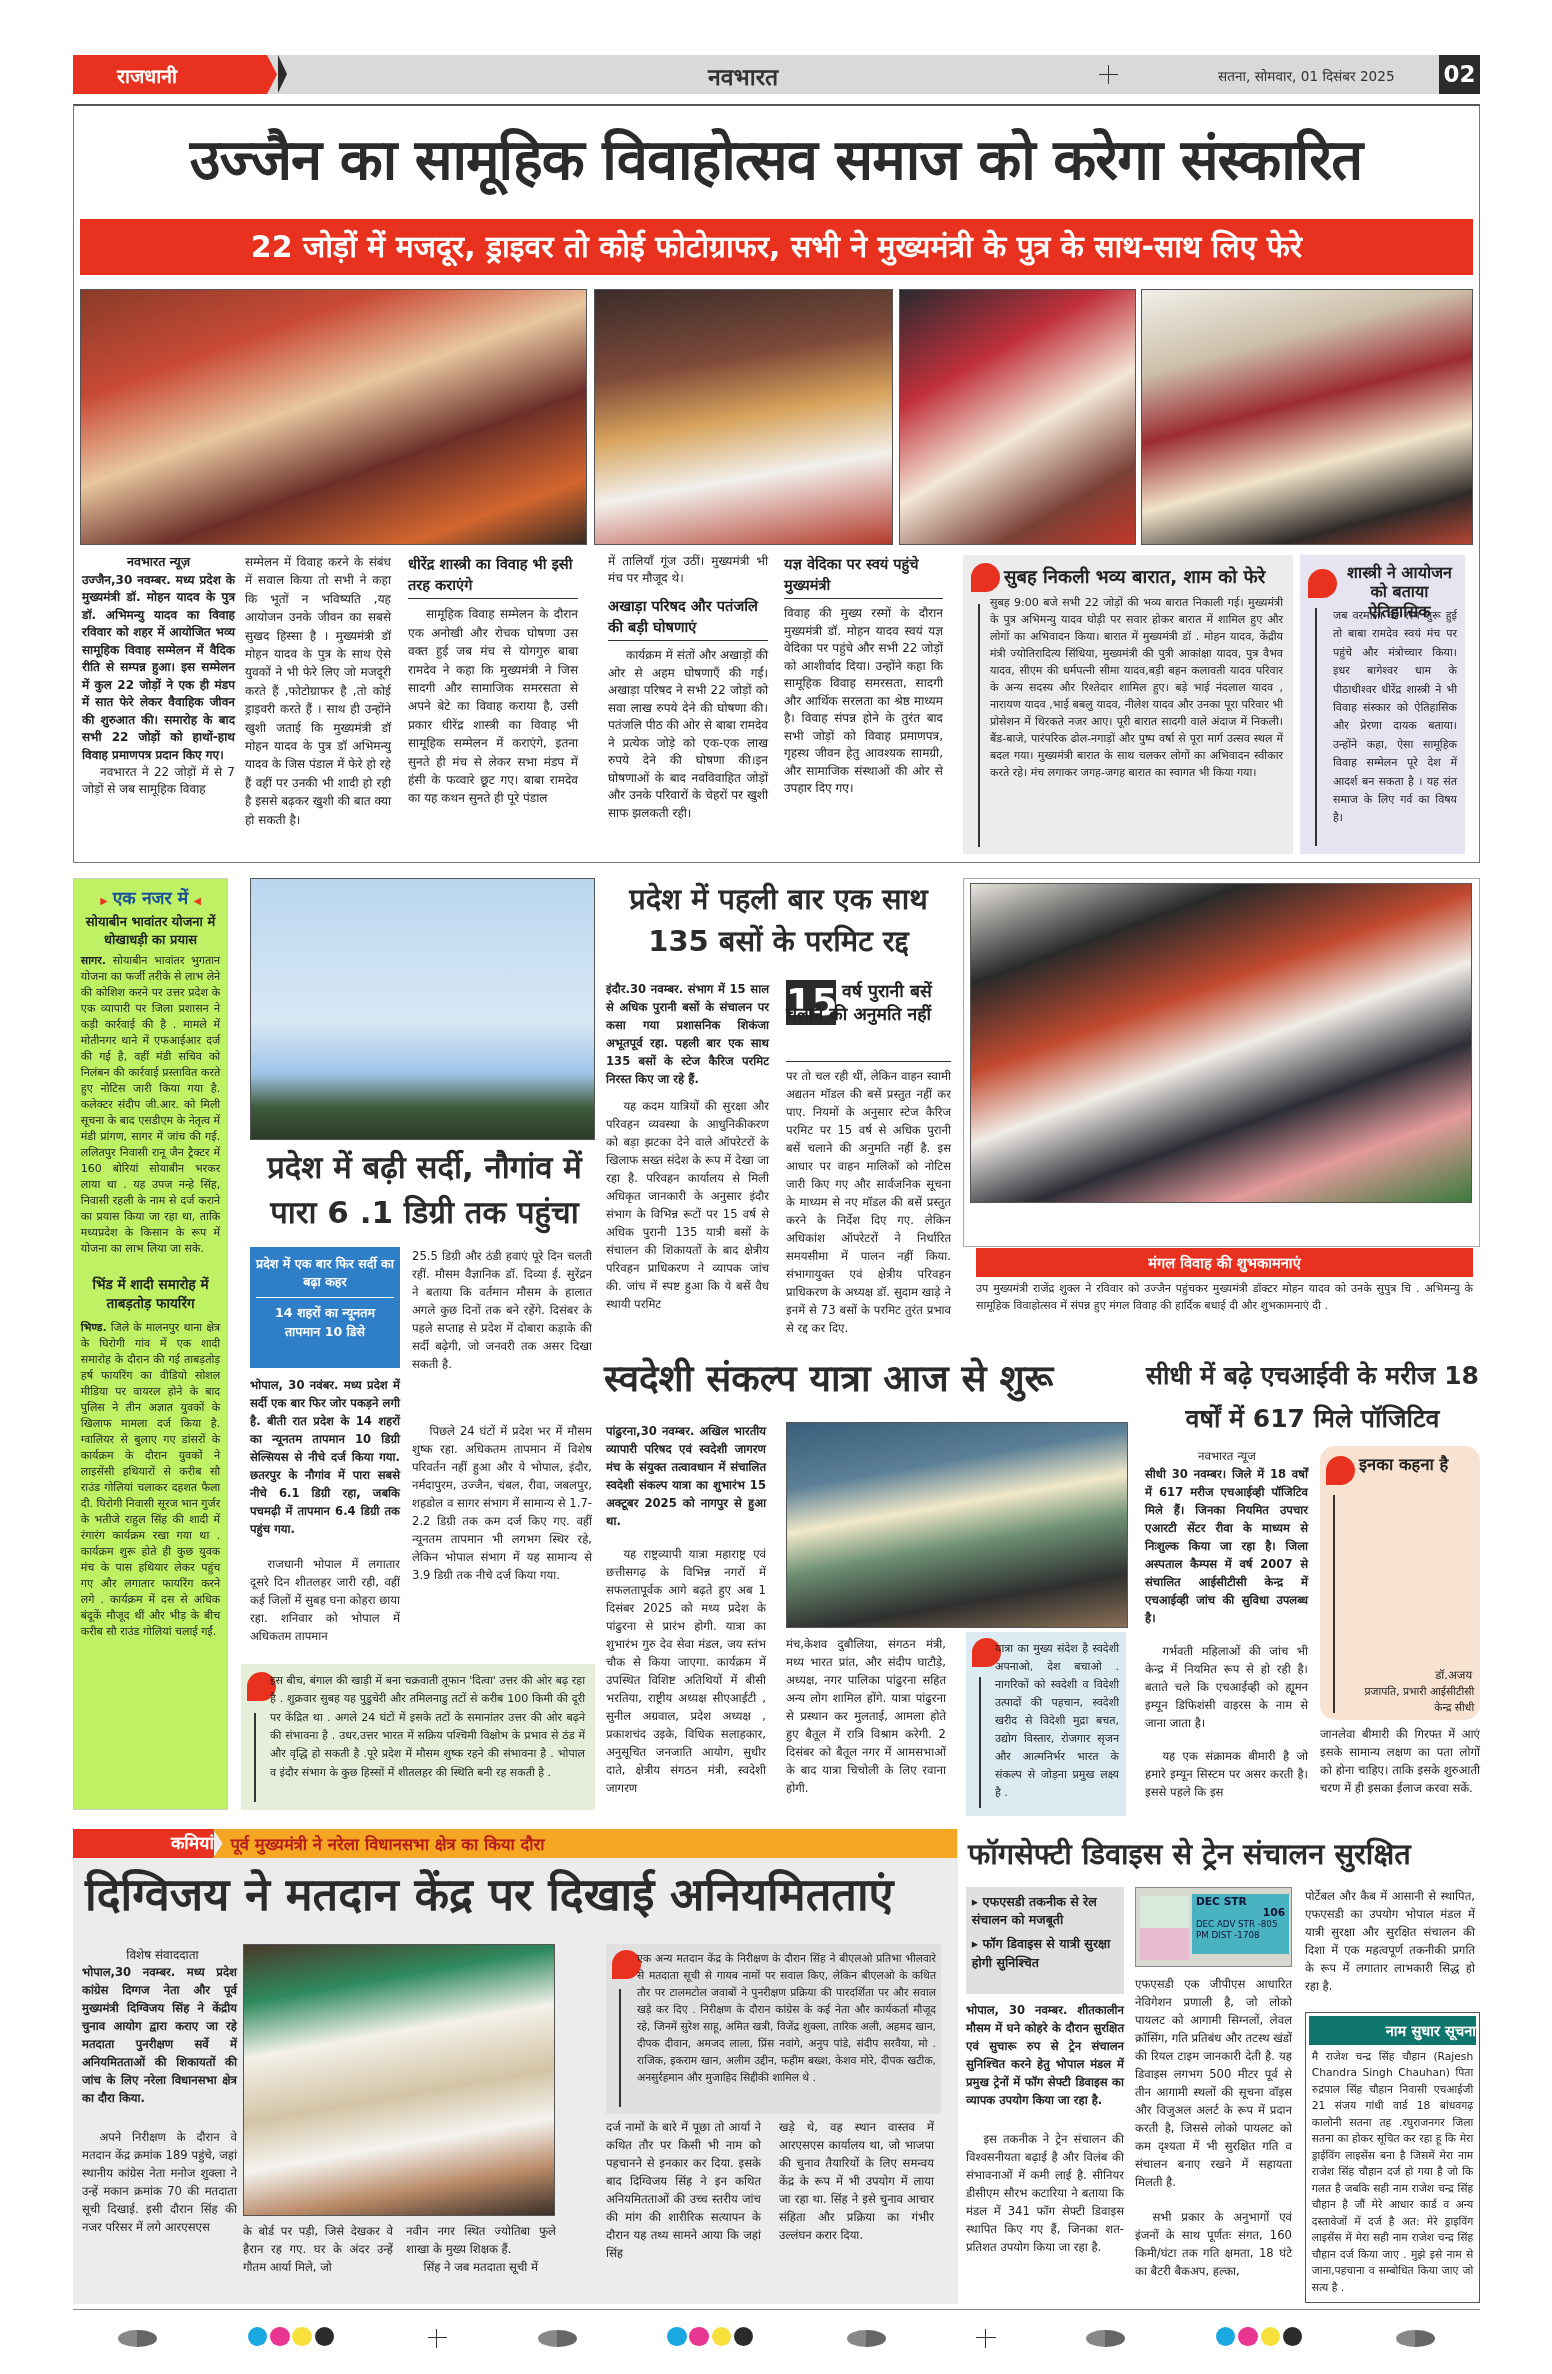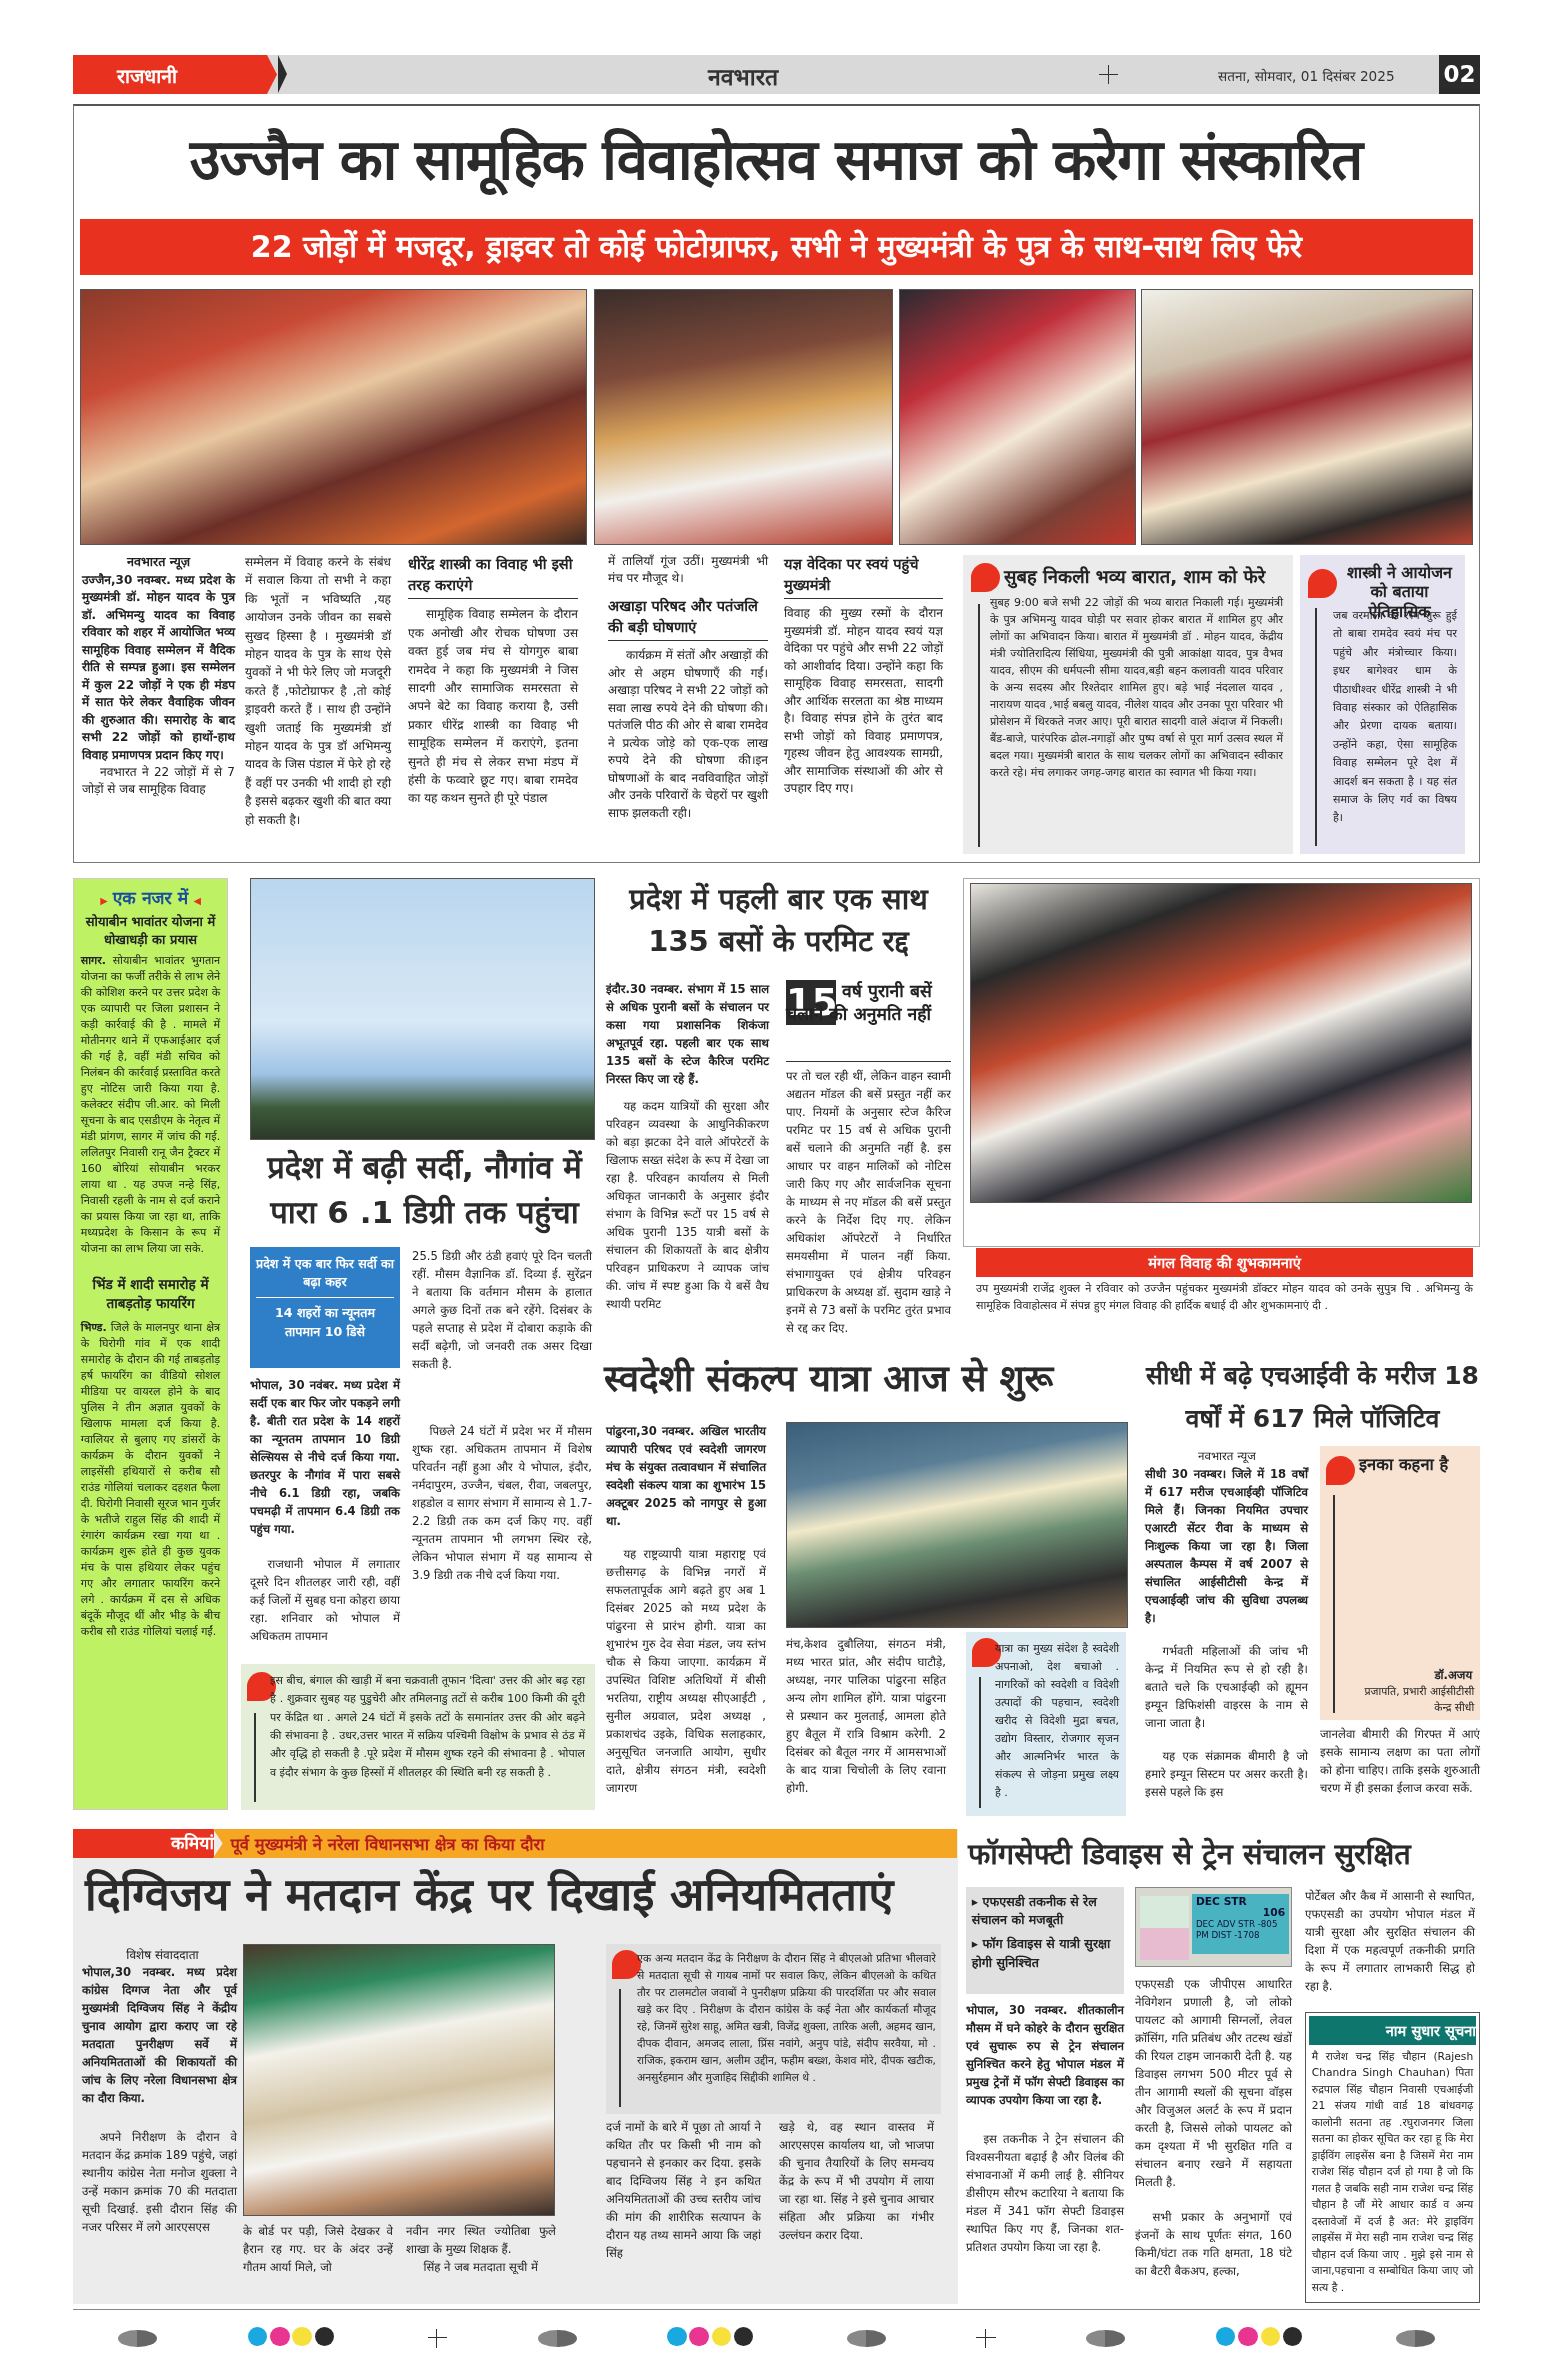--- a/index.html
+++ b/index.html
@@ -128,25 +128,25 @@
   <div class="quote-mark" style="left:5.8px;top:5.8px;"></div>
   <div class="quote-bar" style="left:12.6px;top:45px;height:131px;"></div>
   <p style="position:absolute;left:29px;top:7.8px;width:124px;font-size:11px;line-height:18px;">यात्रा का मुख्य संदेश है स्वदेशी अपनाओ, देश बचाओ . नागरिकों को स्वदेशी व विदेशी उत्पादों की पहचान, स्वदेशी खरीद से विदेशी मुद्रा बचत, उद्योग विस्तार, रोजगार सृजन और आत्मनिर्भर भारत के संकल्प से जोड़ना प्रमुख लक्ष्य है .</p>
 </div>
 
 <div class="abs" style="left:1145px;top:1354px;width:335px;text-align:center;font-weight:bold;font-size:25px;line-height:43px;color:#2b2b2b;">सीधी में बढ़े एचआईवी के मरीज 18 वर्षों में 617 मिले पॉजिटिव</div>
 <div class="abs" style="left:1147px;top:1448px;width:160px;text-align:center;font-size:11.6px;">नवभारत न्यूज</div>
 <p class="abs bold" style="left:1145px;top:1465px;width:163px;font-size:11.6px;line-height:18px;">सीधी 30 नवम्बर। जिले में 18 वर्षों में 617 मरीज एचआईव्ही पॉजिटिव मिले हैं। जिनका नियमित उपचार एआरटी सेंटर रीवा के माध्यम से निःशुल्क किया जा रहा है। जिला अस्पताल कैम्पस में वर्ष 2007 से संचालित आईसीटीसी केन्द्र में एचआईव्ही जांच की सुविधा उपलब्ध है।</p>
 <p class="abs" style="left:1145px;top:1642px;width:163px;font-size:11.6px;line-height:18px;text-indent:1.5em;">गर्भवती महिलाओं की जांच भी केन्द्र में नियमित रूप से हो रही है। बताते चले कि एचआईव्ही को ह्यूमन इम्यून डिफिशंसी वाइरस के नाम से जाना जाता है।</p>
 <p class="abs" style="left:1145px;top:1747px;width:163px;font-size:11.6px;line-height:18px;text-indent:1.5em;">यह एक संक्रामक बीमारी है जो हमारे इम्यून सिस्टम पर असर करती है। इससे पहले कि इस</p>
-<div class="abs" style="left:1320px;top:1446px;width:160px;height:274px;background:#f8e3d2;">
+<div class="abs" style="left:1320px;top:1446px;width:160px;height:274px;background:#f8e3d2;border-radius:15px;">
   <div class="quote-mark" style="left:5.8px;top:9.7px;"></div>
   <div class="quote-bar" style="left:12.6px;top:49px;height:218px;"></div>
   <div style="position:absolute;left:39px;top:5.8px;font-weight:bold;font-size:16.5px;">इनका कहना है</div>
-  <div style="position:absolute;right:7.8px;top:221px;font-weight:bold;font-size:11.6px;">डॉ.अजय</div>
+  <div style="position:absolute;right:7.8px;top:221px;font-weight:normal;font-size:11.6px;">डॉ.अजय</div>
   <div style="position:absolute;right:5.8px;top:238px;width:121px;text-align:right;font-size:10.7px;line-height:15.5px;">प्रजापति, प्रभारी आईसीटीसी केन्द्र सीधी</div>
 </div>
 <p class="abs" style="left:1320px;top:1725px;width:160px;font-size:11.6px;line-height:18px;">जानलेवा बीमारी की गिरफ्त में आएं इसके सामान्य लक्षण का पता लोगों को होना चाहिए। ताकि इसके शुरुआती चरण में ही इसका ईलाज करवा सकें.</p>
 
 <div class="abs" style="left:73px;top:1829px;width:885px;height:475px;background:#ececec;"></div>
 <div class="abs" style="left:73px;top:1829px;width:141px;height:29px;background:#e8321f;color:#fff;font-weight:bold;font-size:17.5px;line-height:29px;text-align:right;">कमियां</div>
 <div class="abs" style="left:213px;top:1829px;width:744px;height:29px;background:#f5a623;clip-path:polygon(0 0,100% 0,100% 100%,0 100%,9.7px 50%);">
   <span style="position:absolute;left:17.5px;top:2.9px;font-weight:bold;font-size:16.5px;color:#b71c1c;">पूर्व मुख्यमंत्री ने नरेला विधानसभा क्षेत्र का किया दौरा</span>
 </div>
 <div class="abs" style="left:85px;top:1861px;width:873px;font-weight:bold;font-size:45px;line-height:68px;color:#2b2b2b;white-space:nowrap;">दिग्विजय ने मतदान केंद्र पर दिखाई अनियमितताएं</div>

